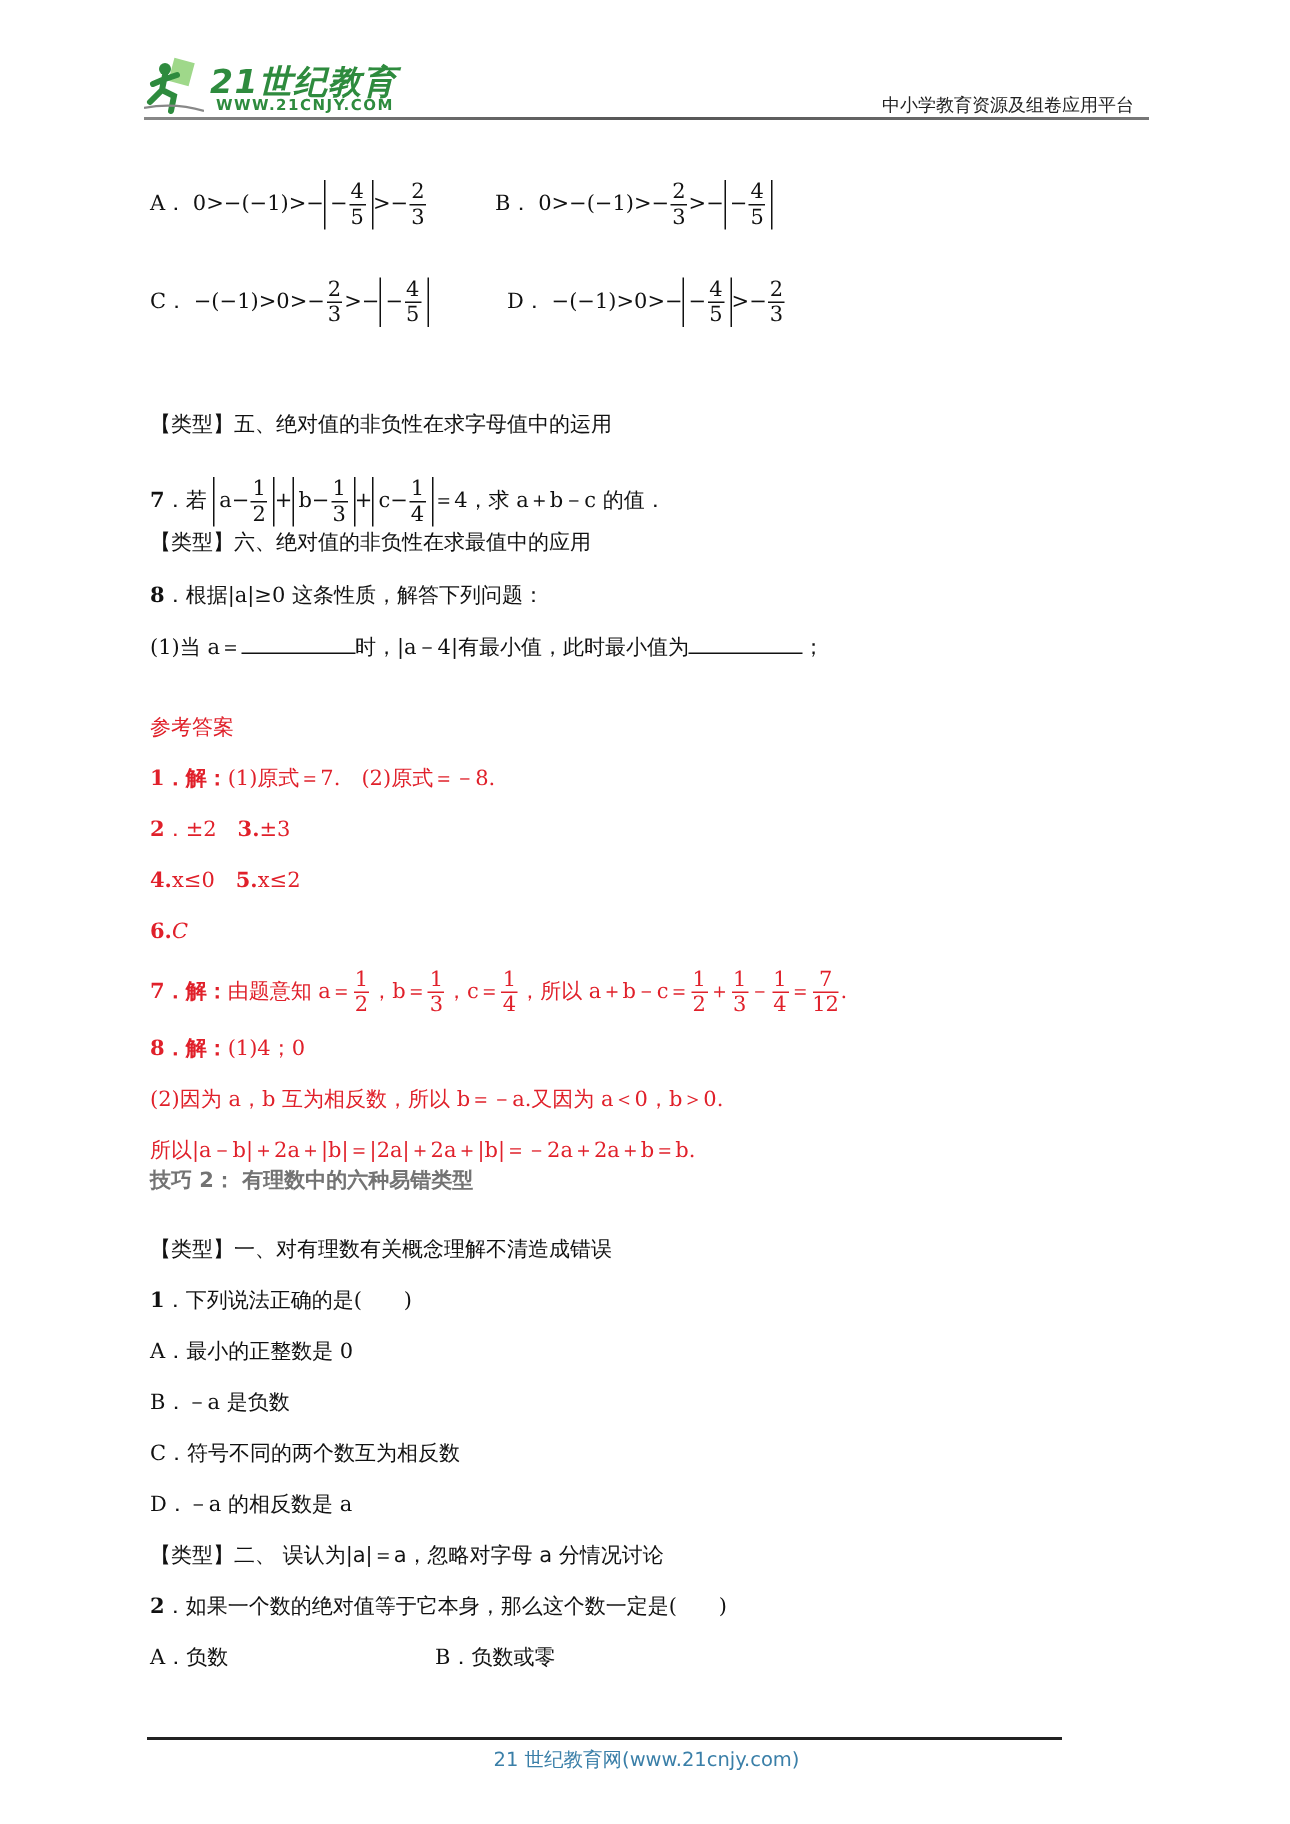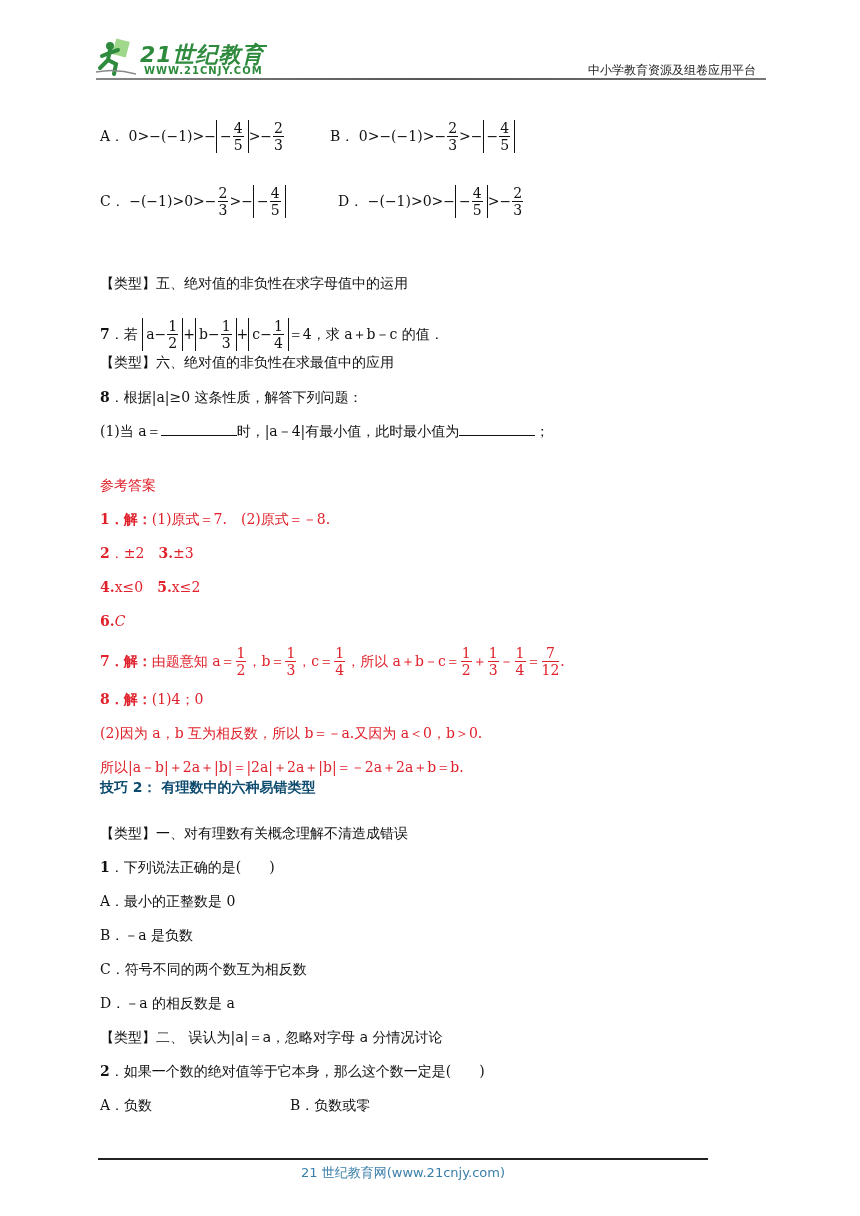--- a/index.html
+++ b/index.html
@@ -9,32 +9,32 @@
   .logo { left: 96px; top: 38px; width: 170px; height: 40px; }
   .logo-runner { position: absolute; left: 0; top: 0; width: 40px; height: 40px; }
   .logo-title { position: absolute; left: 44px; top: 2px; font-family: "DejaVu Sans", sans-serif;
                 font-weight: bold; font-style: italic; font-size: 22px; color: #2e8b3e; letter-spacing: 1px; }
   .logo-url { position: absolute; left: 48px; top: 27px; font-family: "DejaVu Sans", sans-serif;
               font-weight: bold; font-size: 10px; color: #2e8b3e; letter-spacing: 1px; }
   .header-right { right: 104px; top: 62px; font-size: 12px; color: #222; font-family: "DejaVu Serif", serif; }
   .header-line { left: 96px; top: 78px; width: 670px; height: 2px; background: linear-gradient(90deg,#888,#555 50%,#777); }
   .line { position: absolute; left: 100px; font-size: 14px; white-space: nowrap; line-height: 20px; }
   .red { color: #e0202a; margin-top: 20px; }
-  .blue { color: #0c4a6e; font-weight: bold; font-family: "DejaVu Sans", sans-serif; }
+  .blue { color: #737373; font-weight: bold; font-family: "DejaVu Sans", sans-serif; }
   .bold { font-weight: bold; }
   .sans-b { font-family: "DejaVu Sans", sans-serif; font-weight: bold; }
   .frac { display: inline-block; vertical-align: middle; text-align: center; line-height: 16px; margin: 0 1px; }
   .frac span { display: block; }
   .frac .num { border-bottom: 1px solid currentColor; padding: 0 1px; }
   .abs-bar { display: inline-block; border-left: 1.3px solid currentColor; border-right: 1.3px solid currentColor;
              padding: 0 3px; vertical-align: middle; line-height: 16px; }
   .blank { display: inline-block; width: 76px; border-bottom: 1px solid #111; height: 14px; vertical-align: baseline; }
   .footer-line { left: 98px; top: 1158px; width: 610px; height: 1.5px; background: #222; }
   .footer-text { left: 0; width: 806px; text-align: center; top: 1164px; font-size: 13px; color: #3a7fa8;
-                 font-family: "DejaVu Sans", sans-serif; }
+                 font-family: "DejaVu Sans", sans-serif; padding-left: 28px; }
 </style>
 </head>
 <body>
 
 <div class="abs logo">
   <svg class="logo-runner" viewBox="0 0 40 40">
     <rect x="18" y="2" width="14" height="16" fill="#9fd88a" transform="rotate(15 25 10)"></rect>
     <circle cx="14" cy="8" r="4" fill="#2e8b3e"></circle>
     <path d="M14 12 L12 22 L4 30 M12 22 L20 26 L18 36 M13 15 L22 12 M13 15 L6 18" stroke="#2e8b3e" stroke-width="4" fill="none" stroke-linecap="round"></path>
     <path d="M0 34 Q20 30 40 36" stroke="#888" stroke-width="1.5" fill="none"></path>

